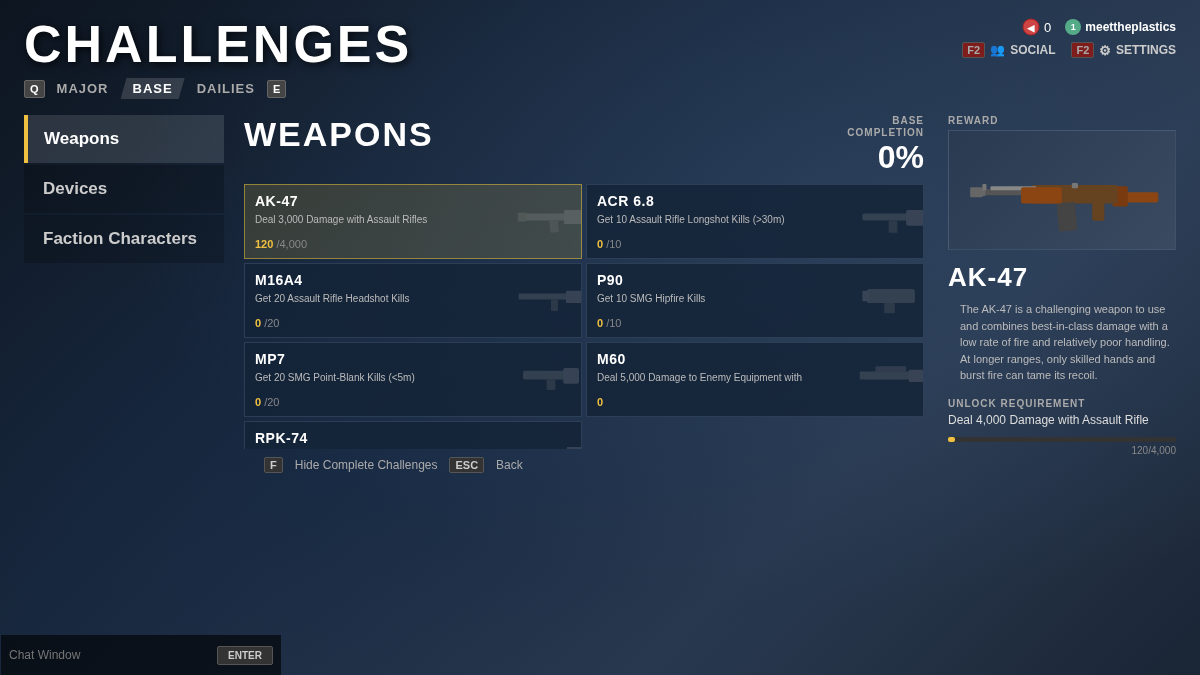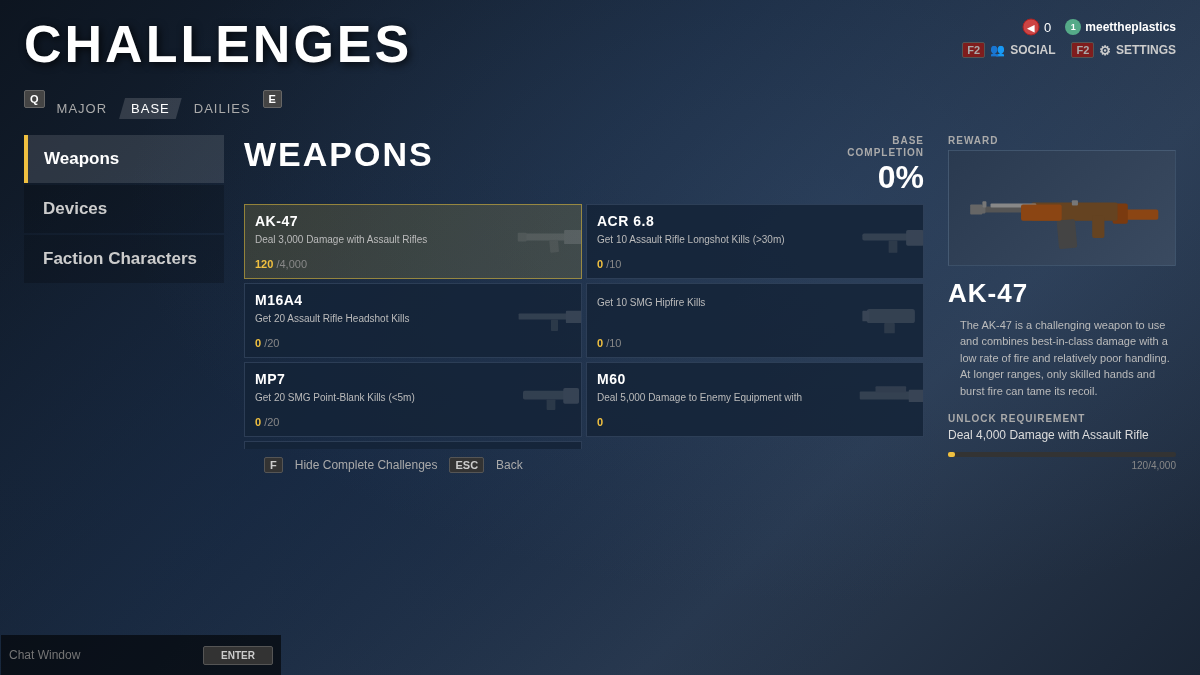--- a/index.html
+++ b/index.html
@@ -69,27 +69,26 @@
       color: white;
       font-size: 11px;
       font-weight: bold;
       padding: 2px 5px;
       border-radius: 2px;
       border: 1px solid #666;
     }
 
     .tab-item {
       font-size: 13px;
-      font-weight: 400;
+      font-weight: 700;
       letter-spacing: 1px;
       color: #aaa;
       padding: 2px 8px;
       cursor: pointer;
       text-transform: uppercase;
-      margin-top: 20px;
     }
 
     .tab-item.active {
       color: white;
       background: rgba(255,255,255,0.15);
       clip-path: polygon(6px 0%, 100% 0%, calc(100% - 6px) 100%, 0% 100%);
       padding: 3px 12px;
     }
 
     
@@ -300,21 +299,20 @@
       color: #ccc;
     }
 
     
     .right-panel {
       width: 240px;
       flex-shrink: 0;
       display: flex;
       flex-direction: column;
       padding: 8px 0 8px 12px;
-      justify-content: space-between;
     }
 
     .reward-label {
       font-size: 10px;
       font-weight: 700;
       letter-spacing: 1px;
       color: #aaa;
       text-transform: uppercase;
       margin-bottom: 4px;
     }
@@ -413,21 +411,21 @@
       font-size: 12px;
       outline: none;
     }
 
     .chat-enter-btn {
       background: #333;
       border: 1px solid #555;
       color: #ccc;
       font-size: 10px;
       font-weight: bold;
-      padding: 3px 17px;
+      padding: 3px 10px;
       border-radius: 2px;
       cursor: pointer;
     }
 
     
     .weapons-grid::-webkit-scrollbar { width: 4px; }
     .weapons-grid::-webkit-scrollbar-thumb { background: #444; border-radius: 2px; }
   </style>
 </head>
 <body>
@@ -526,20 +524,21 @@
       </div>
       <div class="weapon-card-progress"><span class="current">0</span> /20</div>
       <div class="gun-silhouette"><svg viewBox="0 0 80 40" style="width:70px;height:35px;opacity:0.4">
                 <rect x="3" y="17" width="58" height="7" rx="1" fill="#aaa"></rect>
                 <rect x="40" y="24" width="8" height="13" rx="1" fill="#888"></rect>
                 <rect x="57" y="14" width="20" height="14" rx="1" fill="#bbb"></rect>
               </svg></div>
     </div>
           <div class="weapon-card">
       <div>
+        <div class="weapon-card-name">P90</div>
         <div class="weapon-card-desc">Get 10 SMG Hipfire Kills</div>
       </div>
       <div class="weapon-card-progress"><span class="current">0</span> /10</div>
       <div class="gun-silhouette"><svg viewBox="0 0 80 40" style="width:70px;height:35px;opacity:0.4">
                 <rect x="10" y="12" width="55" height="16" rx="3" fill="#aaa"></rect>
                 <rect x="30" y="28" width="12" height="12" rx="1" fill="#888"></rect>
                 <rect x="5" y="14" width="8" height="12" rx="1" fill="#bbb"></rect>
               </svg></div>
     </div>
           <div class="weapon-card">

